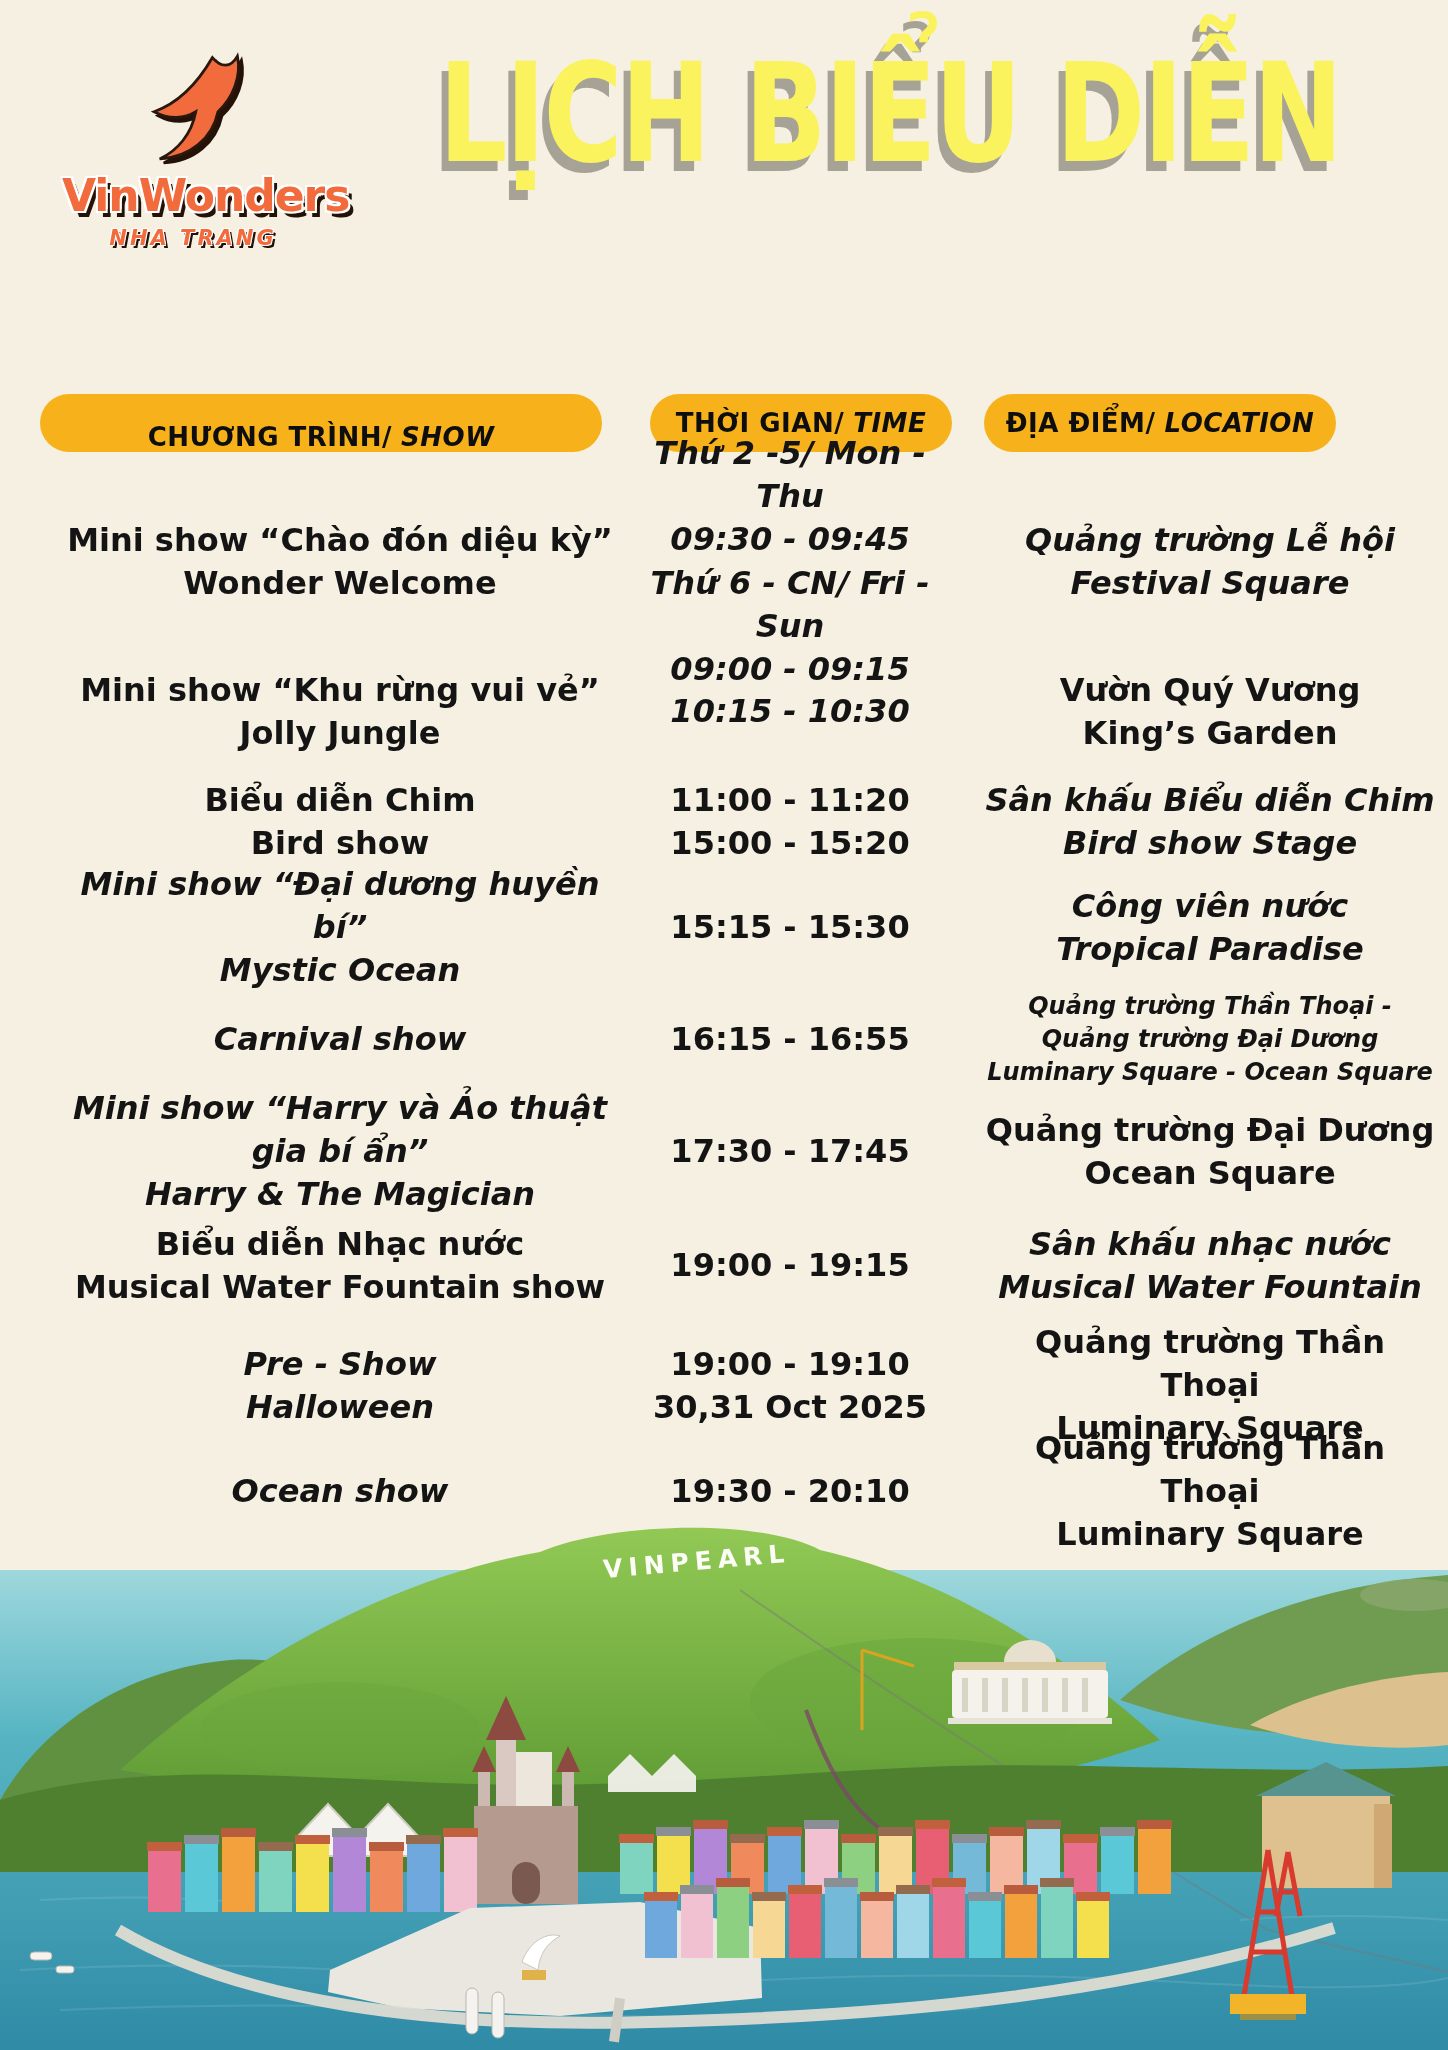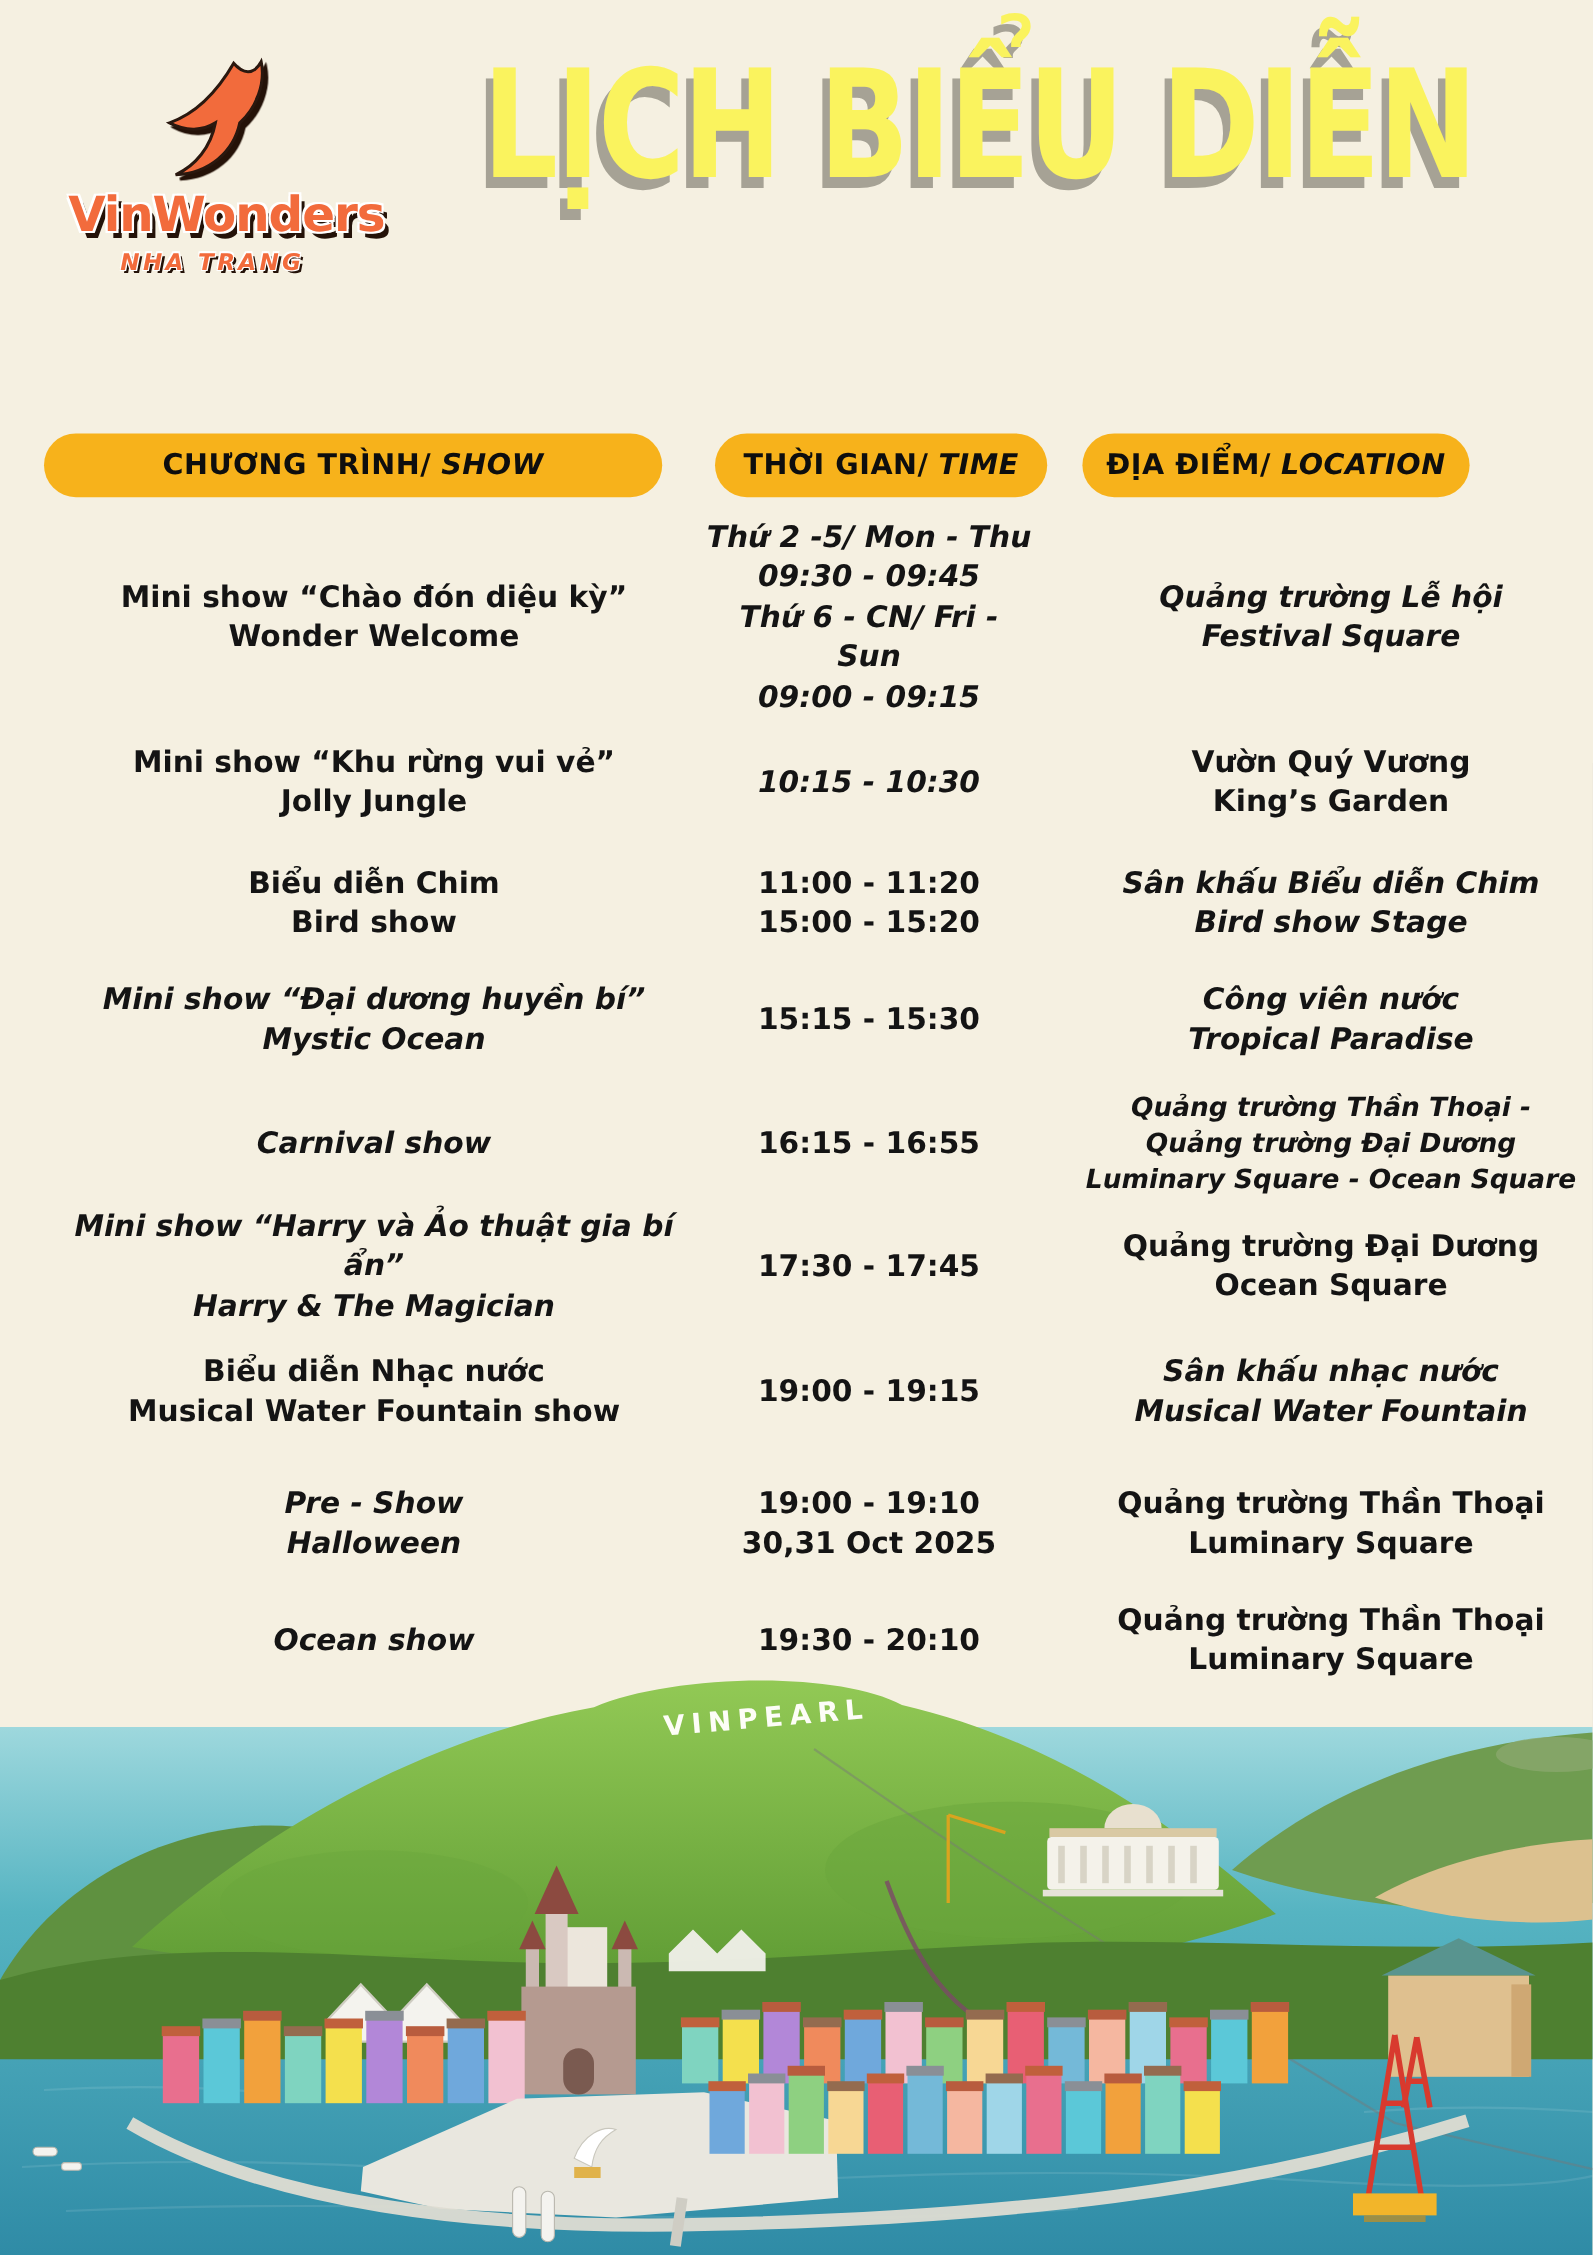--- a/index.html
+++ b/index.html
@@ -19,32 +19,32 @@
      color:#faf35e;text-shadow:-7px 8px 0 #a6a295;transform:scale(.98,1.24);transform-origin:50% 0;}
   .sub-title{position:absolute;left:0;right:0;top:168px;font-family:"DejaVu Serif","Liberation Serif",serif;
      font-style:italic;font-size:60px;font-weight:bold;color:#1d1d1d;letter-spacing:4px;}
 
   
   .pills{position:absolute;top:394px;left:0;right:0;height:58px;}
   .pill{position:absolute;height:58px;border-radius:29px;background:#f7b21b;
         display:flex;align-items:center;justify-content:center;gap:9px;
         font-size:26px;font-weight:bold;color:#0e0e0e;letter-spacing:.5px;}
   .pill .en{font-style:italic;font-weight:600;}
-  .pill-show{left:40px;width:562px;}
+  .pill-show{left:40px;width:562px;align-items:flex-end;}
   .pill-time{left:650px;width:302px;}
   .pill-loc{left:984px;width:352px;}
 
   
   .schedule{position:absolute;inset:0;}
   .row{position:absolute;left:0;right:0;height:0;}
   .cell{position:absolute;transform:translateY(-50%);top:0;text-align:center;}
   .col-show{left:60px;width:560px;}
   .col-time{left:640px;width:300px;}
   .col-loc{left:980px;width:460px;}
-  .line{font-size:27px;font-weight:bold;line-height:1.35;color:#141414;}
+  .line{font-size:32px;font-weight:bold;line-height:1.35;color:#141414;}
   .cell.it .line{font-style:italic;}
   .cell.small .line{font-size:24px;line-height:1.38;}
   .row:nth-child(1){top:562px;}
   .row:nth-child(2){top:712px;}
   .row:nth-child(3){top:822px;}
   .row:nth-child(4){top:928px;}
   .row:nth-child(5){top:1040px;}
   .row:nth-child(6){top:1152px;}
   .row:nth-child(7){top:1266px;}
   .row:nth-child(8){top:1386px;}

